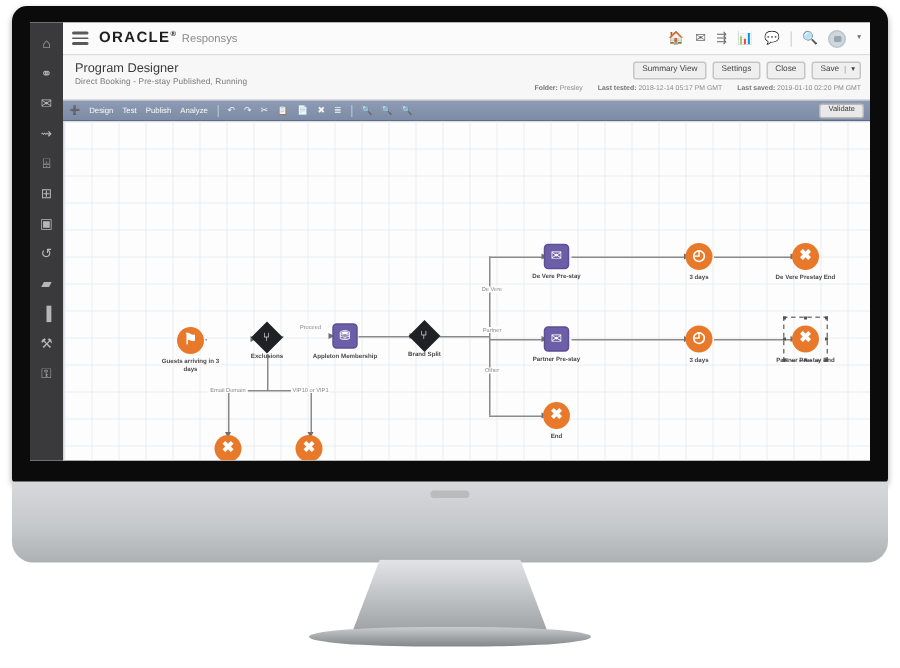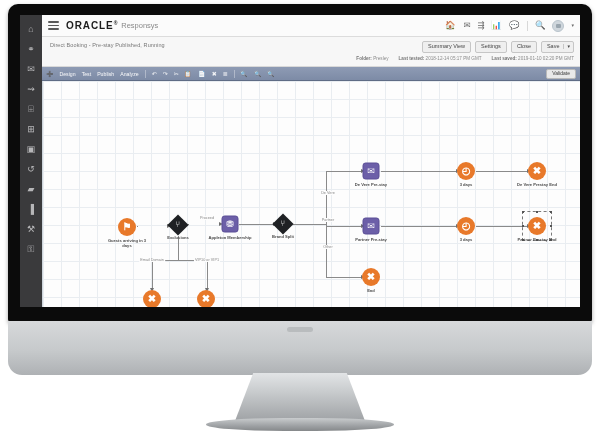--- a/index.html
+++ b/index.html
@@ -238,20 +238,21 @@
           <span class="ic">📊</span>
           <span class="ic">💬</span>
           <span class="vdiv"></span>
           <span class="ic">🔍</span>
           <span class="avatar"></span>
           <span class="ic" style="font-size:5px">▾</span>
         </div>
       </div>
 
       <div class="phead">
+        <div class="ptitle">Program Designer</div>
         <div class="psub">Direct Booking - Pre-stay   Published, Running</div>
         <div class="phead-btns">
           <div class="btn">Summary View</div>
           <div class="btn">Settings</div>
           <div class="btn">Close</div>
           <div class="btn split">
             <span>Save</span>
             <span class="car">▾</span>
           </div>
         </div>

